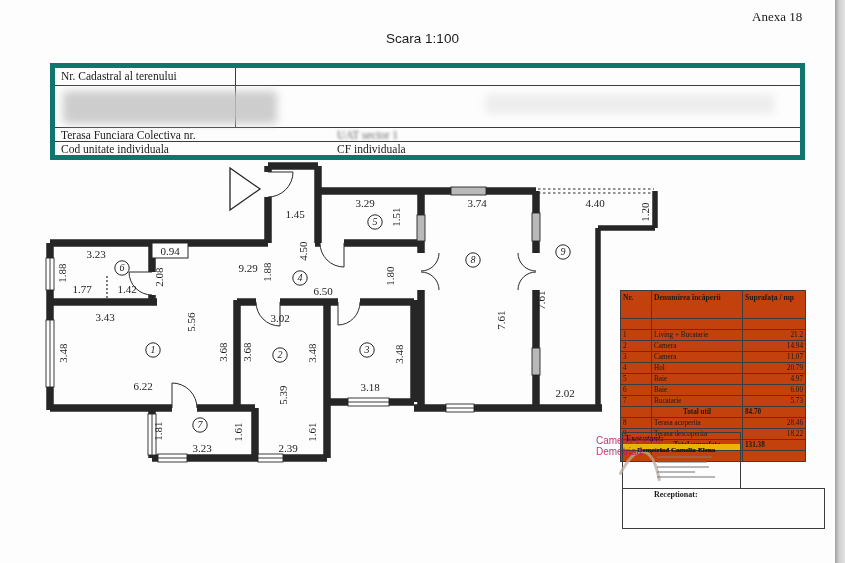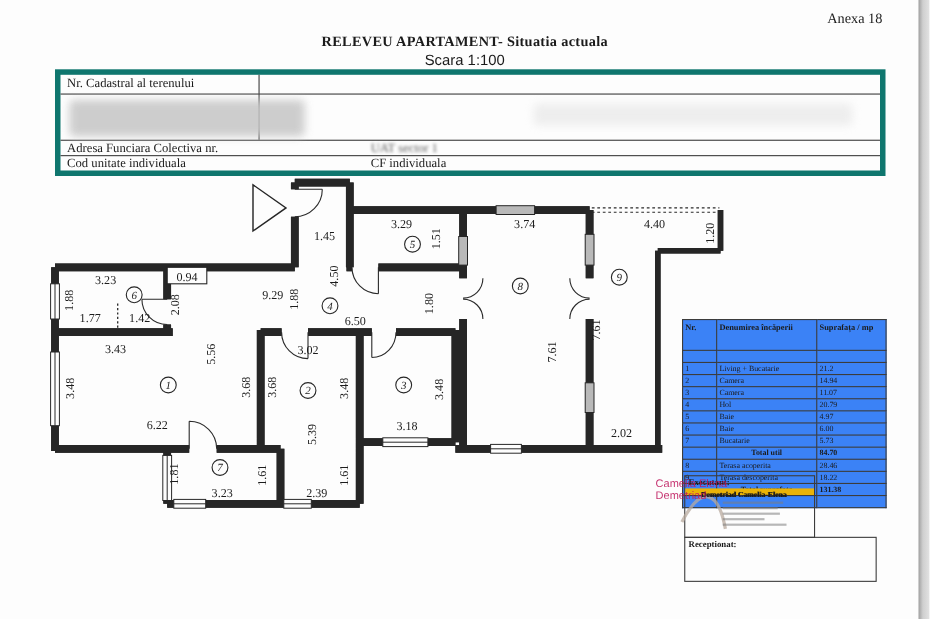--- a/index.html
+++ b/index.html
@@ -13,34 +13,34 @@
   .subtitle{font-family:"Liberation Sans", sans-serif;font-size:13.5px;margin-top:1px;}
   
   .hdr{left:50px;top:63px;width:745px;height:87px;border:5px solid #0f766e;z-index:2;background:transparent;}
   .hdr .hl{position:absolute;left:0;right:0;height:0;border-top:1px solid #3c3c3c;}
   .hdr .vl{position:absolute;top:0;width:0;border-left:1px solid #3c3c3c;}
   .hdr .cell-label{position:absolute;font-size:11.5px;white-space:nowrap;}
   .blur-blob{position:absolute;border-radius:4px;filter:blur(4px);}
   .blur-text{filter:blur(1.4px);opacity:.72;}
   
   .rooms{left:620px;top:290px;z-index:2;}
-  table{border-collapse:collapse;table-layout:fixed;width:176px;background:#3b82f6;}
+  table{border-collapse:collapse;table-layout:fixed;width:176px;background:#c2410c;}
   th,td{border:1px solid #3c3c3c;font-size:7.2px;padding:0 2px;height:10px;overflow:hidden;white-space:nowrap;}
   th{font-size:7.6px;height:25px;vertical-align:top;text-align:left;padding-top:2px;}
   td.num{text-align:left;}
-  td.area{}
+  td.area{text-align:right;}
   tr.total td{font-weight:bold;}
   tr.total td.area{text-align:left;}
   tr.total td.name{text-align:center;}
   
   .box{border:1px solid #3c3c3c;z-index:2;background:transparent;}
   .box .lbl{font-weight:bold;font-size:8px;padding:1px 3px;display:block;border-bottom:6px solid #eab308;}
   .exec{left:622px;top:432px;width:117px;height:55px;}
   .datab{left:740px;top:432px;width:55px;height:55px;}
-  .recep{left:622px;top:488px;width:173px;height:39px;}
+  .recep{left:622px;top:488px;width:173px;height:39px;padding-left:28px;}
   .recep .lbl{border-bottom:none;}
   .sig-name{position:absolute;left:14px;top:13px;font-size:7px;font-weight:bold;white-space:nowrap;text-shadow:.6px 0 0 #222;}
   .sig-line{position:absolute;left:34px;height:2px;background:#7d7d7d;opacity:.55;}
   .date-val{position:absolute;left:0;right:0;top:22px;text-align:center;font-weight:bold;font-size:9px;}
   .big-name{left:596px;top:436px;width:94px;font-family:"Liberation Sans", sans-serif;font-size:10px;line-height:1.06;color:#be185d;z-index:3;opacity:.88;}
   .edge{left:835px;top:0;width:10px;height:563px;background:linear-gradient(to right,#9f9f9f,#cfcfcf 40%,#e2e2e2);z-index:4;}
   .swoosh{position:absolute;left:-6px;top:6px;opacity:.75;transform:rotate(12deg);}
 </style>
 </head>
 <body>
@@ -196,33 +196,32 @@
         </g>
         <g>
           <circle cx="563" cy="252" r="7.2" fill="#fdfdfd" stroke="#262626" stroke-width="1"></circle>
           <text x="563" y="255.4" text-anchor="middle" font-family="&quot;Liberation Serif&quot;, serif" font-style="italic" font-size="10" fill="#1c1c1c">9</text>
         </g>
       </g>
   </svg>
 
   <div class="abs annex">Anexa 18</div>
   <div class="abs title-wrap">
-    <div class="title">RELEVEU APARTAMENT- Situatia actuala</div>
     <div class="subtitle">Scara 1:100</div>
   </div>
 
   <div class="abs hdr">
     <div class="hl" style="top:17px"></div>
     <div class="hl" style="top:59px"></div>
     <div class="hl" style="top:73px"></div>
     <div class="vl" style="left:180px;height:59px"></div>
     <div class="cell-label" style="left:6px;top:2px">Nr. Cadastral al terenului</div>
     <div class="blur-blob" style="left:8px;top:23px;width:214px;height:33px;background:#c5c5c5;opacity:.85"></div>
     <div class="blur-blob" style="left:430px;top:26px;width:290px;height:20px;background:#d7d7d7;opacity:.4"></div>
-    <div class="cell-label" style="left:6px;top:61px">Adresa Funciara Colectiva nr.</div>
+    <div class="cell-label" style="left:6px;top:61px">Terasa Funciara Colectiva nr.</div>
     <div class="cell-label blur-text" style="left:282px;top:61px">UAT sector 1</div>
     <div class="cell-label" style="left:6px;top:75px">Cod unitate individuala</div>
     <div class="cell-label" style="left:282px;top:75px">CF individuala</div>
   </div>
 
   <div class="abs rooms">
     <table>
       <thead>
         <tr>
           <th style="width:26px">Nr.</th>

